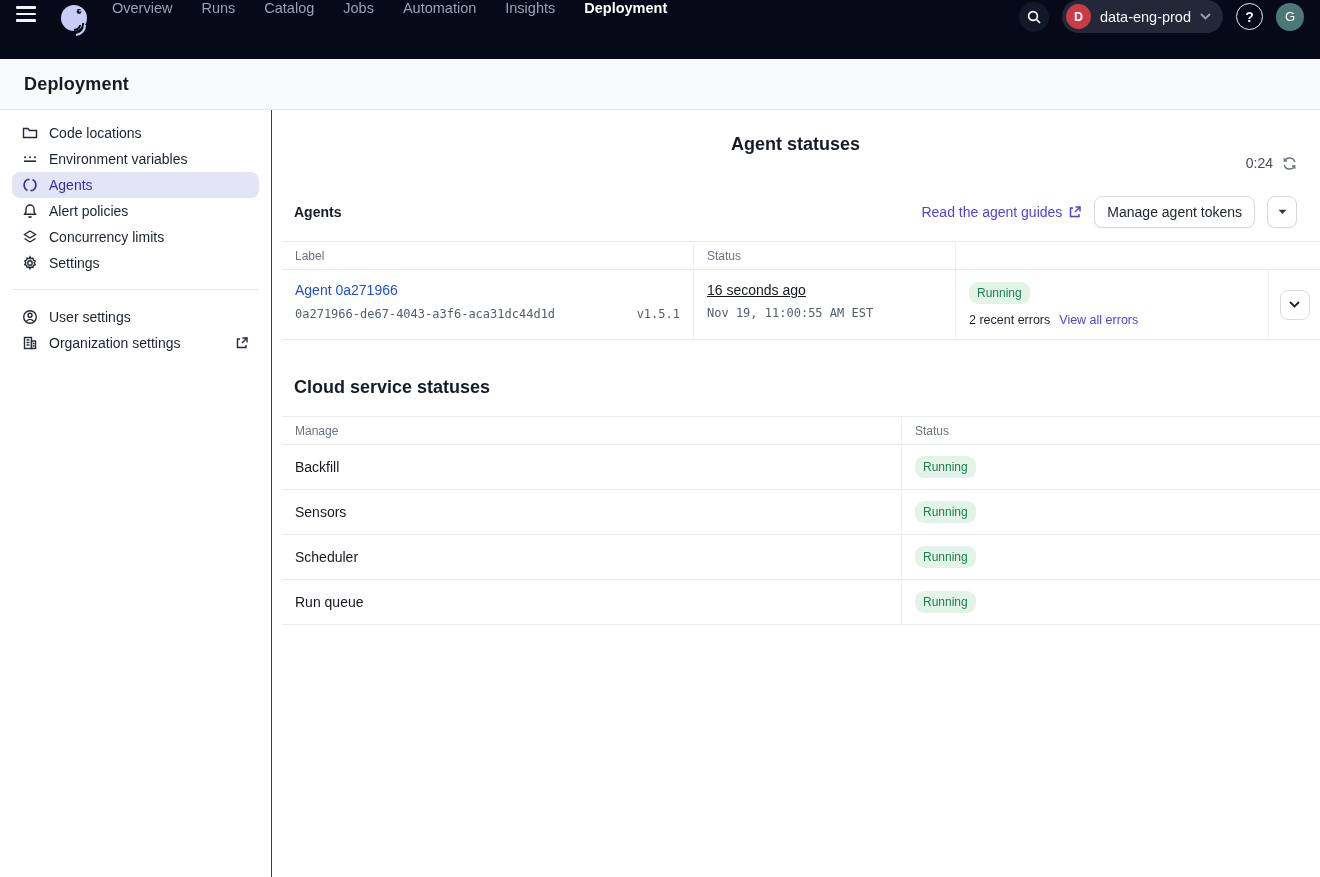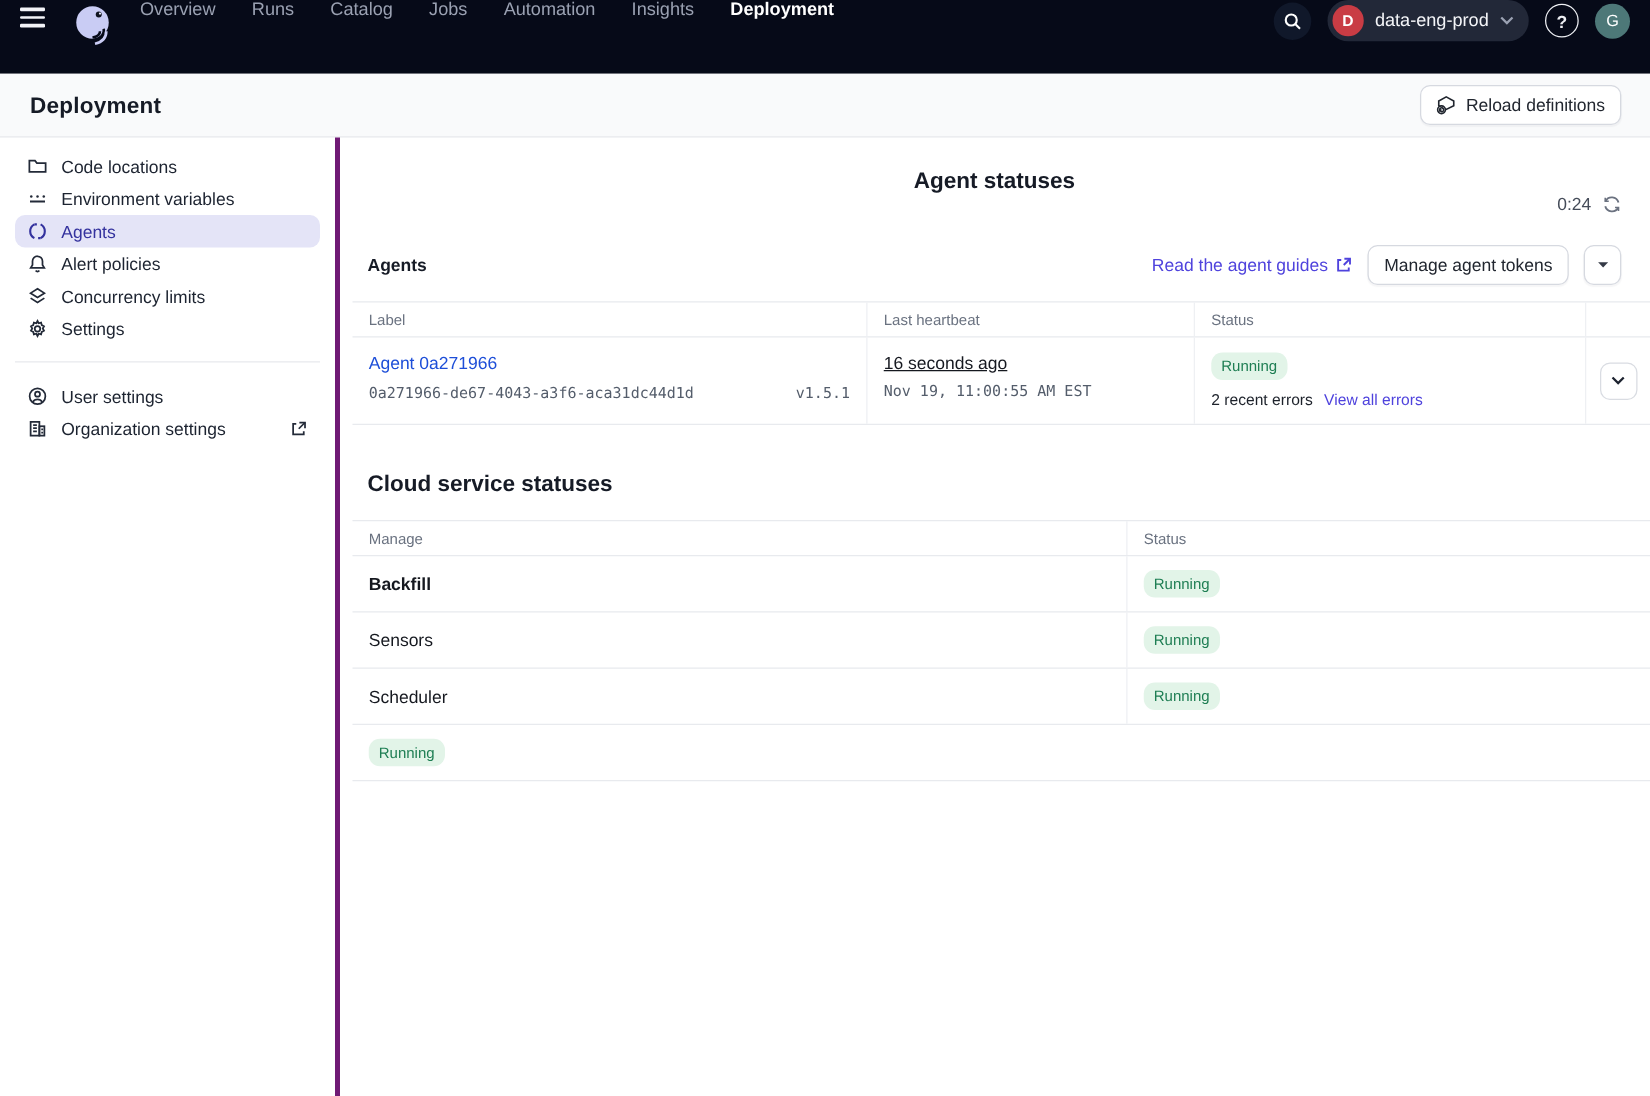--- a/index.html
+++ b/index.html
@@ -23,21 +23,21 @@
   .avatar { width:28px; height:28px; border-radius:50%; background:#4d7878; color:#fff; font-size:13px; display:flex; align-items:center; justify-content:center; cursor:pointer; }
 
   
   .page-header { height:51px; background:#f9fafb; border-bottom:1px solid #e7e9ed; display:flex; align-items:center; padding:0 23px 0 24px; }
   .page-title { font-size:18px; font-weight:700; color:#161b26; letter-spacing:.2px; }
   .btn { display:inline-flex; align-items:center; gap:8px; height:32px; background:#ffffff; border:1px solid #d6d9e0; border-radius:8px; padding:0 12px; font-size:14px; color:#21262f; cursor:pointer; box-shadow:0 1px 1px rgba(20,25,40,.04); }
   .page-header .btn { margin-left:auto; }
 
   
   .layout { display:flex; height:767px; }
-  .sidebar { width:272px; border-right:4px solid #701a75; padding-top:10px; flex-shrink:0; }
+  .sidebar { width:272px; border-right:1px solid #701a75; padding-top:10px; flex-shrink:0; }
   .side-item { height:26px; margin:0 12px; border-radius:8px; display:flex; align-items:center; gap:11px; padding:0 10px; font-size:14px; color:#1c2330; cursor:pointer; }
   .side-item + .side-item { margin-top:0; }
   .side-item .lbl { flex:1; }
   .side-item.active { background:#e4e4f7; color:#34329e; font-weight:400; }
   .side-item.active svg { stroke:#34329e; }
   .side-item svg { stroke:#232a38; }
   .side-divider { height:1px; background:#e7e9ed; margin:13px 12px 14px 12px; }
 
   .content { flex:1; position:relative; }
 
@@ -120,29 +120,20 @@
           <path d="M1 1 L5.5 5.5 L10 1"></path>
         </svg>
     </div>
     <div class="help-btn">?</div>
     <div class="avatar">G</div>
   </div>
 </div>
 
 <div class="page-header">
   <div class="page-title">Deployment</div>
-  <button class="btn">
-    <svg width="16" height="16" viewBox="0 0 16 16" fill="none" stroke="#21262f" stroke-width="1.3">
-      <path d="M8 1.5 L14 4.8 L14 8.5 L8 11.5 L2 8.5 L2 4.8 Z"></path>
-      <circle cx="4.2" cy="11.8" r="3.1" fill="#ffffff"></circle>
-      <path d="M2.7 11.8 a1.6 1.6 0 1 1 .5 1.2"></path>
-      <path d="M2.6 13.4 L2.7 11.7 L4.3 12.2" stroke-width="1.1"></path>
-    </svg>
-    <span>Reload definitions</span>
-  </button>
 </div>
 
 <div class="layout">
 
   <div class="sidebar">
     <div class="side-item">
       <svg width="16" height="16" viewBox="0 0 16 16" fill="none" stroke-width="1.4">
           <path d="M1.5 3.5 h4.5 l1.5 2 h7 v7 h-13 z"></path>
         </svg>
       <span class="lbl">Code locations</span>
@@ -249,21 +240,20 @@
           <svg width="9" height="6" viewBox="0 0 9 6" fill="#343a46">
               <path d="M0.5 0.8 L4.5 5 L8.5 0.8 Z"></path>
             </svg>
         </div>
       </div>
     </div>
 
     <div class="tbl" style="margin-top:13px;">
       <div class="tbl-head agents-grid">
         <div class="th">Label</div>
-        <div class="th">Last heartbeat</div>
         <div class="th">Status</div>
         <div class="th"></div>
       </div>
       <div class="tbl-row agents-grid">
         <div class="td">
           <div class="agent-name">Agent 0a271966</div>
           <div class="agent-sub">
             <span class="mono">0a271966-de67-4043-a3f6-aca31dc44d1d</span>
             <span class="mono agent-ver">v1.5.1</span>
           </div>
@@ -292,38 +282,39 @@
     <div class="cloud-head-wrap">
       <div class="sec-title">Cloud service statuses</div>
     </div>
 
     <div class="tbl cloud-tbl">
       <div class="tbl-head cloud-grid">
         <div class="th">Manage</div>
         <div class="th">Status</div>
       </div>
       <div class="tbl-row cloud-grid">
-        <div class="daemon-cell td" style="padding:0 13px;font-weight:bold;">Backfill</div>
+        <div class="daemon-cell td" style="padding:0 13px;">Backfill</div>
         <div class="cloud-status-cell td" style="padding:0 13px;">
             <span class="badge">Running</span>
           </div>
       </div>
       <div class="tbl-row cloud-grid">
         <div class="daemon-cell td" style="padding:0 13px;">Sensors</div>
         <div class="cloud-status-cell td" style="padding:0 13px;">
             <span class="badge">Running</span>
           </div>
       </div>
       <div class="tbl-row cloud-grid">
         <div class="daemon-cell td" style="padding:0 13px;">Scheduler</div>
         <div class="cloud-status-cell td" style="padding:0 13px;">
             <span class="badge">Running</span>
           </div>
       </div>
       <div class="tbl-row cloud-grid">
+        <div class="daemon-cell td" style="padding:0 13px;">Run queue</div>
         <div class="cloud-status-cell td" style="padding:0 13px;">
             <span class="badge">Running</span>
           </div>
       </div>
     </div>
 
   </div>
 </div>
 
 </body></html>

